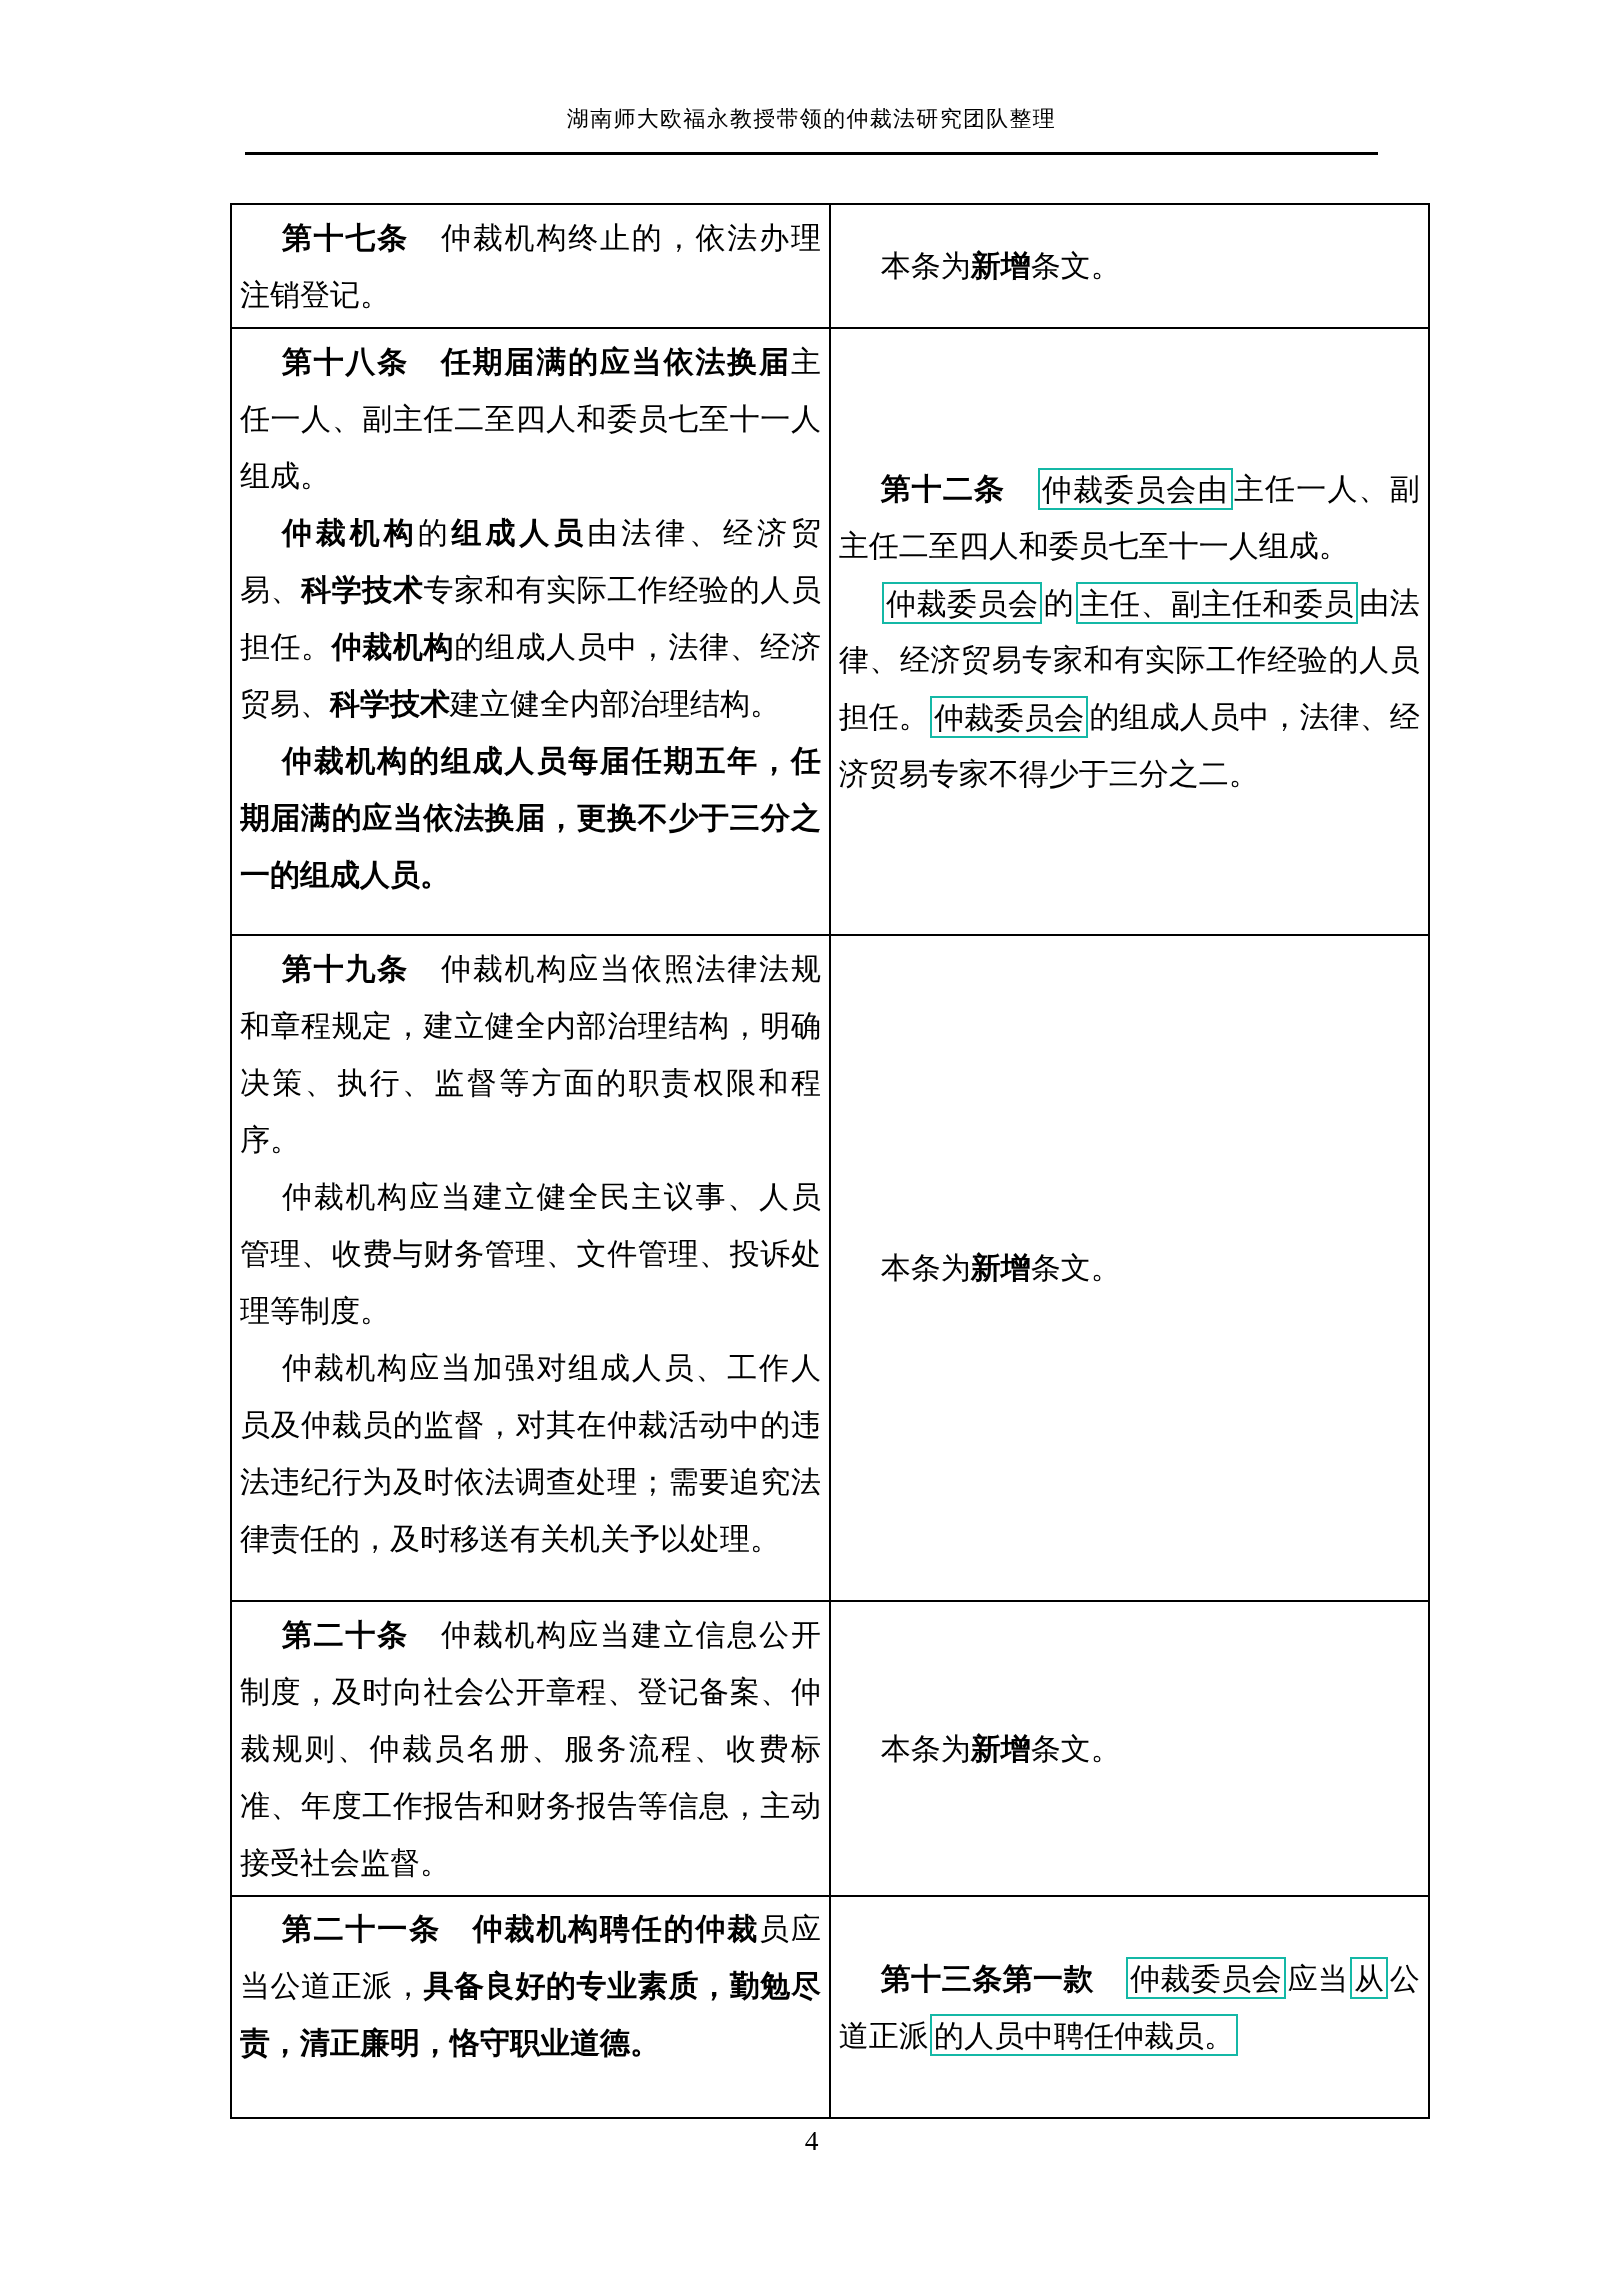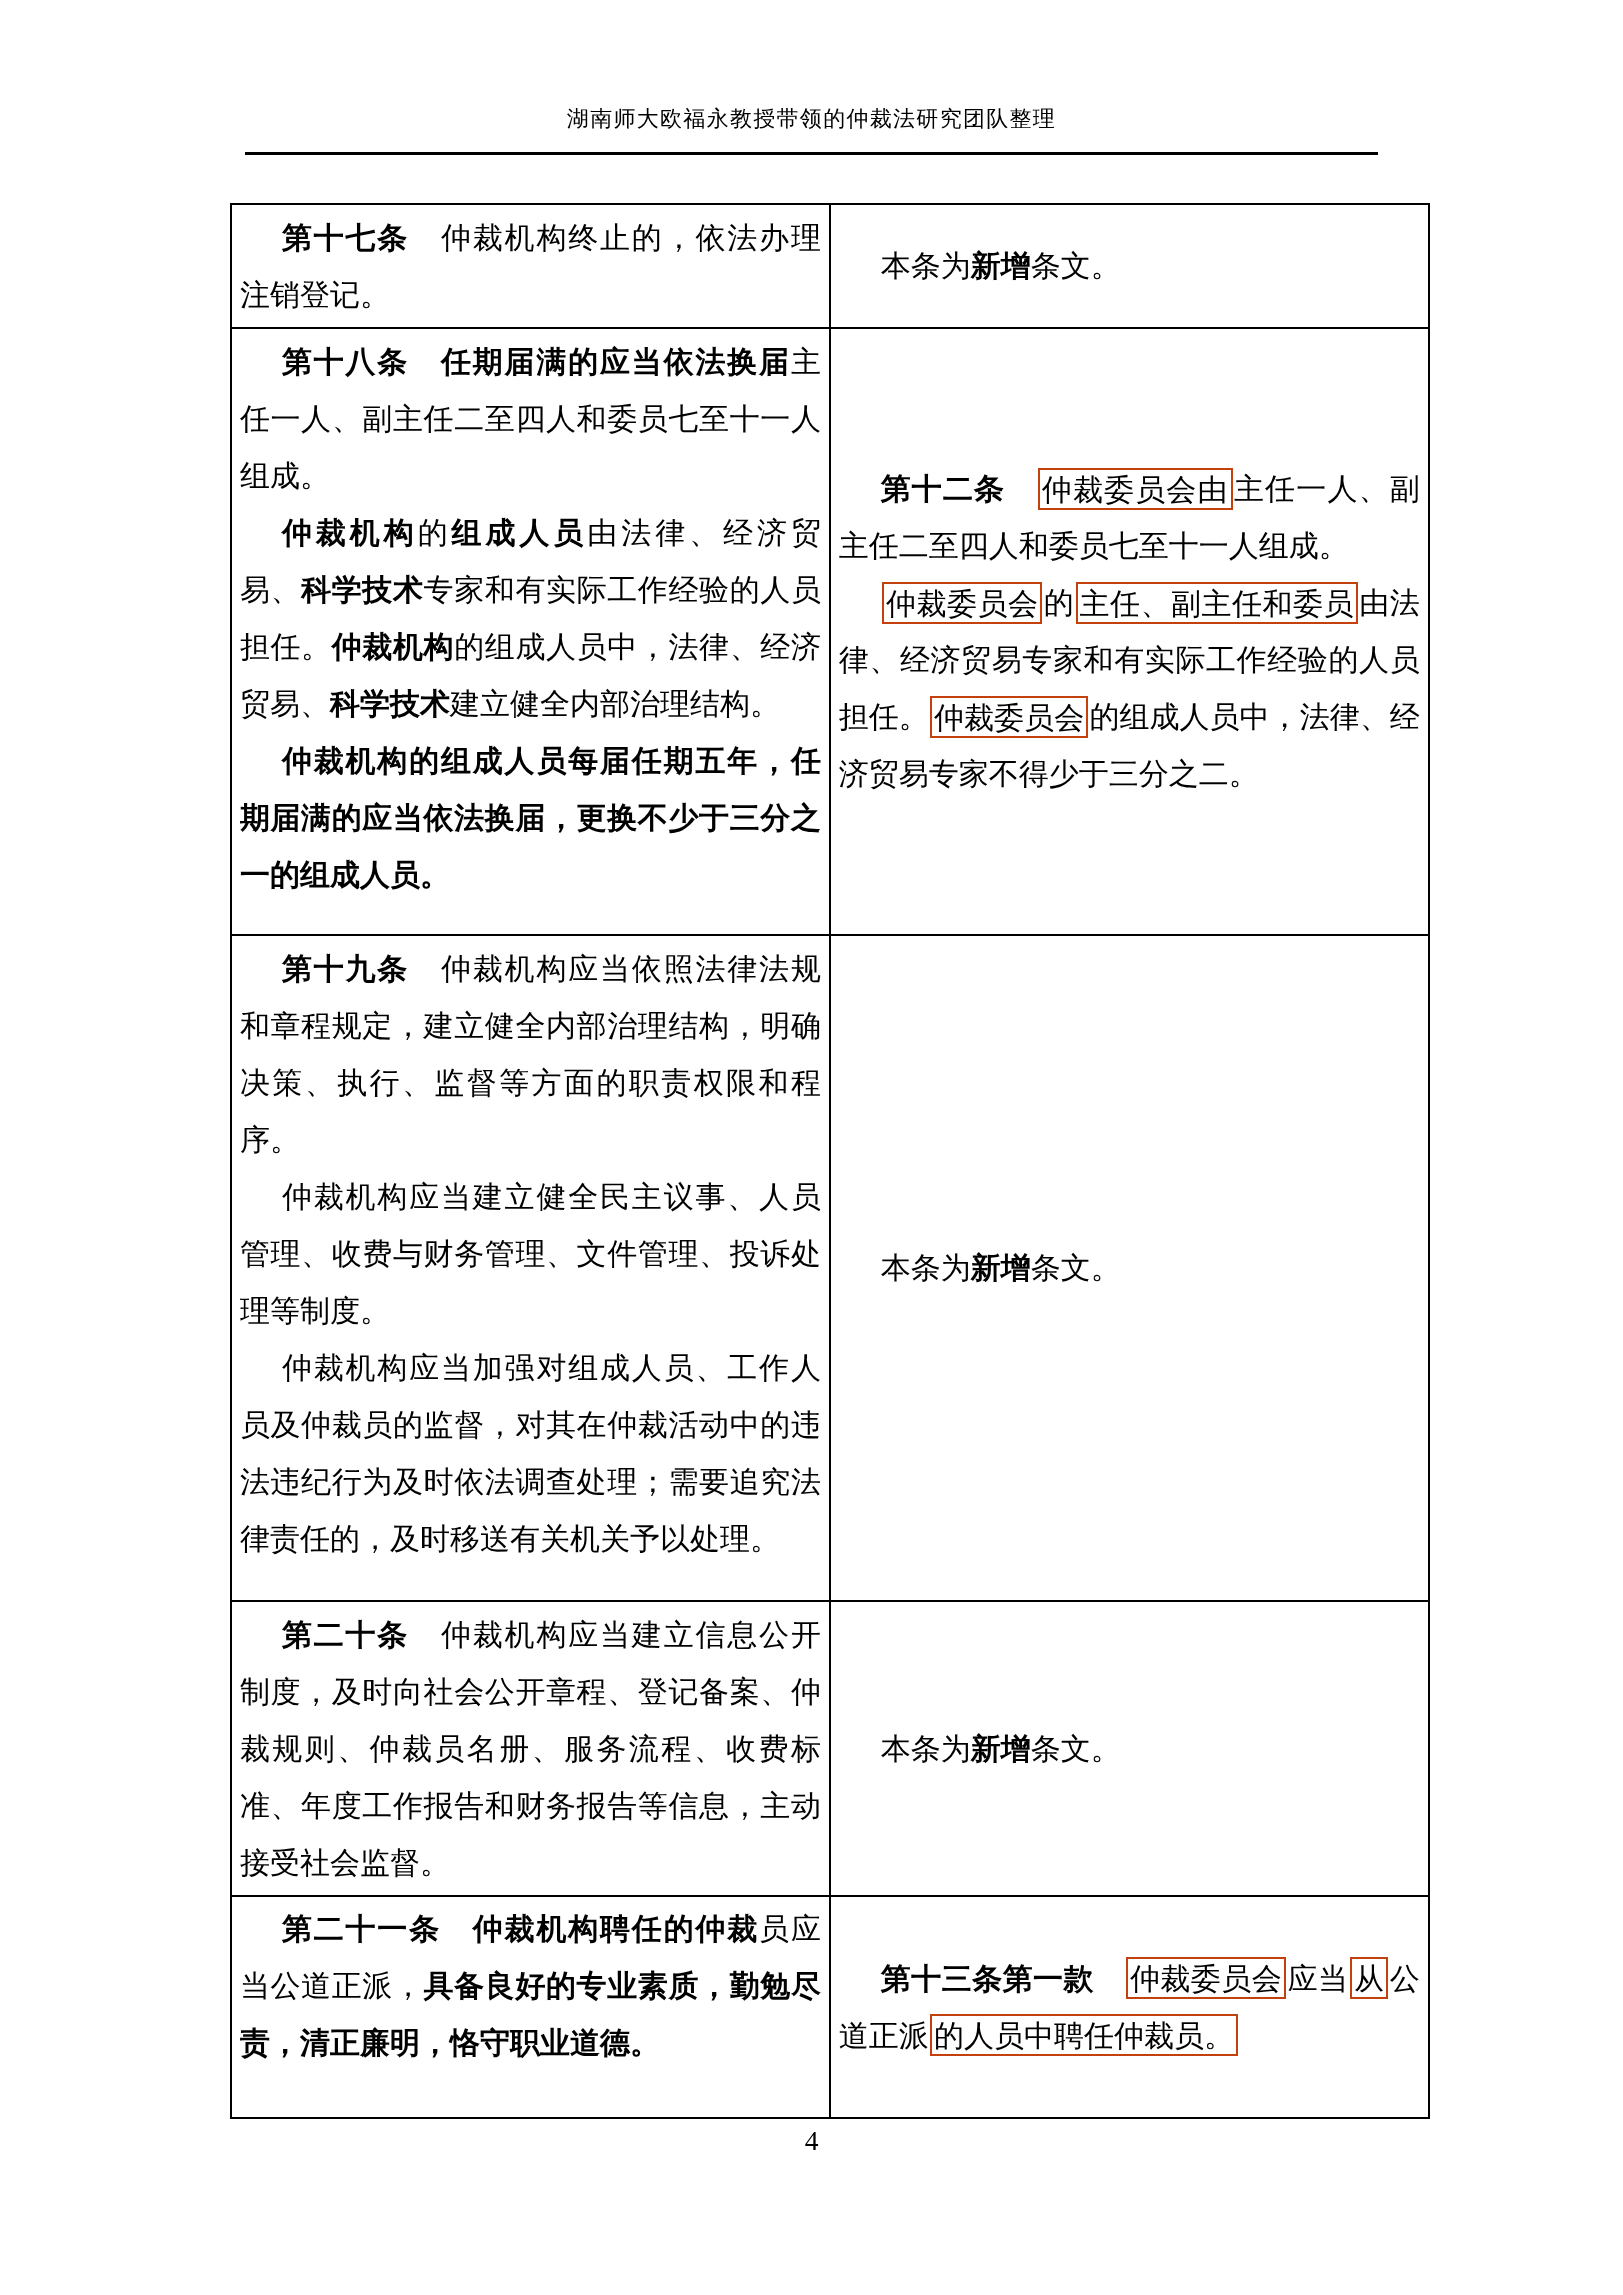--- a/index.html
+++ b/index.html
@@ -39,21 +39,21 @@
   table.cmp tr:nth-child(4){height:278px;}
   table.cmp tr:nth-child(5){height:222px;}
   table.cmp p{
     margin:0;
     font-size:30px;line-height:57px;
     text-align:justify;
     text-indent:42px;
   }
   span.b{font-weight:700;}
   span.box{
-    border:2px solid #c2410c;
+    border:2px solid #14b8a6;
     padding:2.6px 2px;
     margin:0 1.3px;
   }
   .pagenum{
     position:absolute;top:2125px;left:0;width:100%;
     text-align:center;font-size:27.5px;
   }
 </style>
 </head>
 <body>

